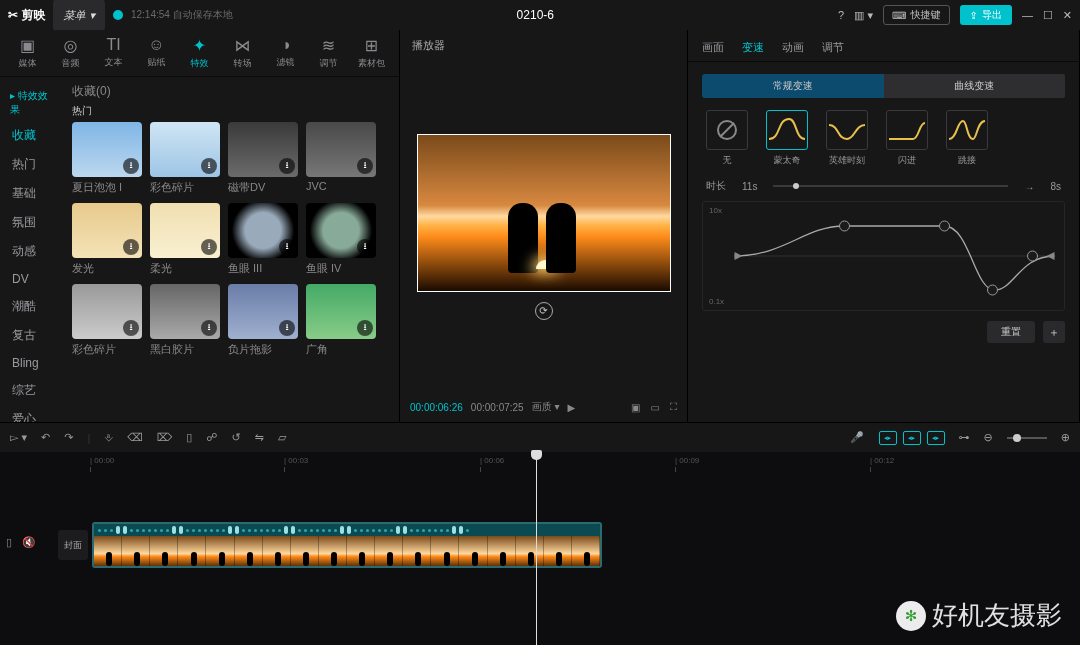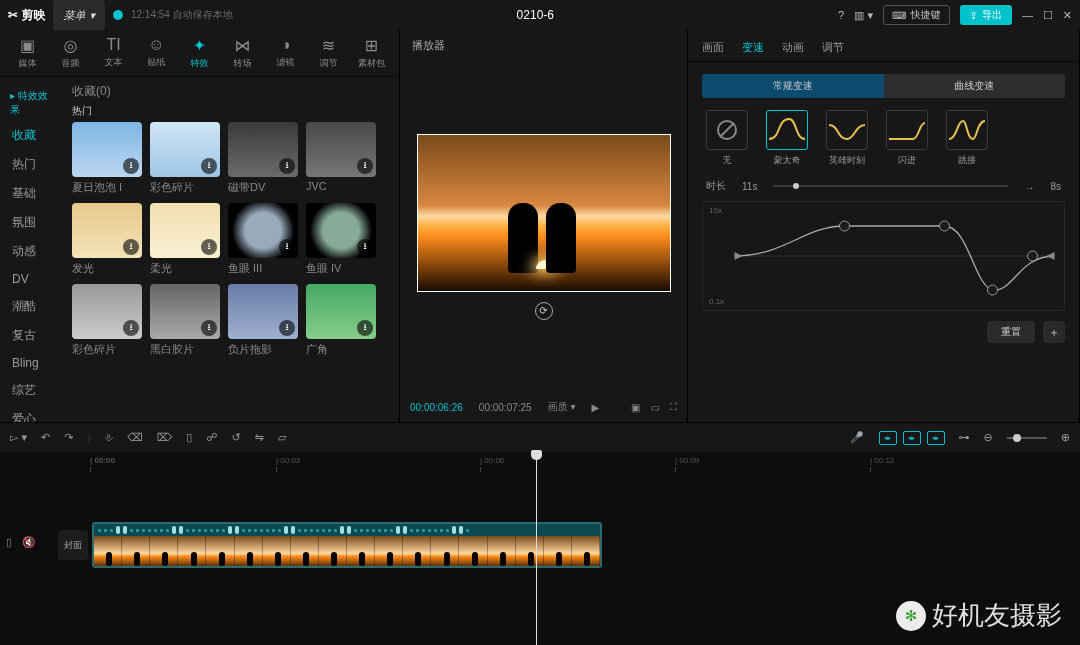--- a/index.html
+++ b/index.html
@@ -280,21 +280,21 @@
 
   <div class="pane pane-mid">
     <div class="mid-head">播放器</div>
     <div class="player-wrap">
       <div class="player-frame">
           <div class="sun"></div>
         </div>
       <div class="rot-btn">⟳</div>
     </div>
     <div class="row player-ctrl">
-      <div class="row" style="gap:16px">
+      <div class="row" style="gap:8px">
         <span class="tc1">00:00:06:26</span>
         <span>00:00:07:25</span>
         <span><span>画质</span> ▾</span>
         <span>▶</span>
       </div>
       <div class="row" style="gap:10px">
         <span>▣</span>
         <span>▭</span>
         <span>⛶</span>
       </div>
@@ -409,22 +409,22 @@
     <span>⊖</span>
     <span style="display:inline-block;width:40px;height:2px;background:#555;position:relative">
         <span style="position:absolute;left:6px;top:-3px;width:8px;height:8px;border-radius:50%;background:#ccc"></span>
       </span>
     <span>⊕</span>
   </div>
 </div>
 
 <div class="timeline">
   <div class="ruler" id="ruler">
-      <span class="tick" style="left: 0px; font-weight: bold;">| 00:00</span>
-      <span class="tick" style="left: 186px;">| 00:03</span>
+      <span class="tick" style="left: 0px;">| 00:00</span>
+      <span class="tick" style="left: 194px;">| 00:03</span>
       <span class="tick" style="left: 390px;">| 00:06</span>
       <span class="tick" style="left: 585px;">| 00:09</span>
       <span class="tick" style="left: 780px;">| 00:12</span>
     </div>
   <div class="track-area">
     <div class="track-ctrl">
       <span>▯</span>
       <span>🔇</span>
     </div>
     <div class="cover">封面</div>

